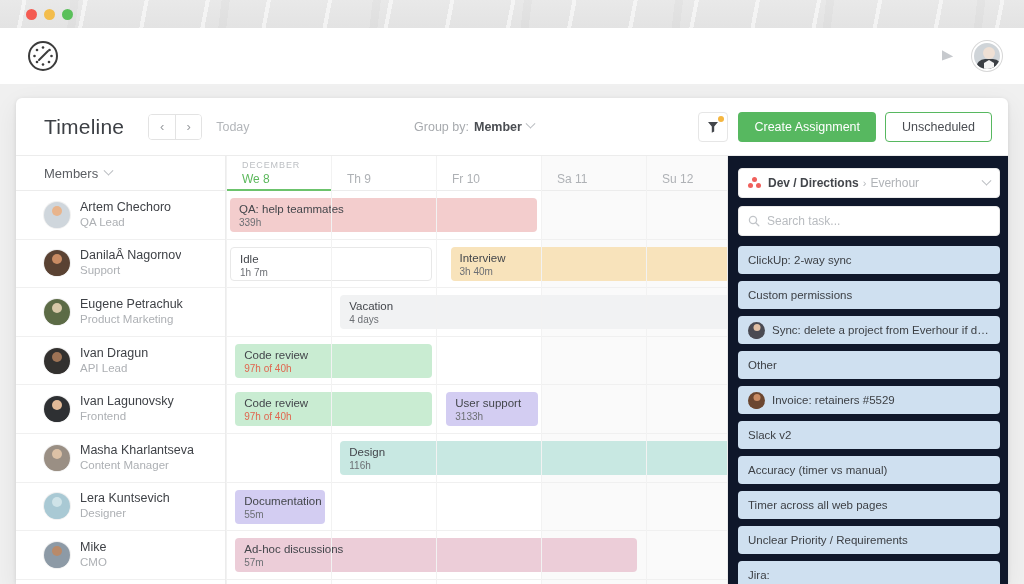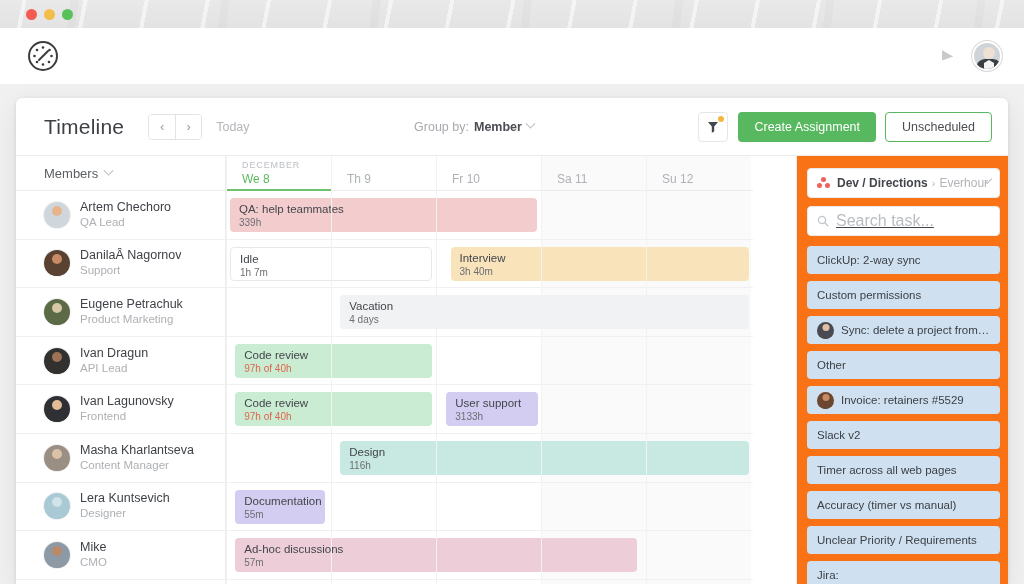--- a/index.html
+++ b/index.html
@@ -153,44 +153,44 @@
     border:1px solid #e6e6e6;border-radius:3px;background:#fff;overflow:hidden;
   }
   #zoom-controls div{
     height:18px;display:flex;align-items:center;justify-content:center;
     font-size:12px;color:#9a9da1;cursor:pointer;
   }
   #zoom-controls div+div{border-top:1px solid #eee;}
 
   
   #task-panel{
-    position:absolute;right:0;top:0;width:212px;height:428px;
-    background:#f97316;border-left:1px solid #ececec;
+    position:absolute;right:0;top:0;width:281px;height:428px;
+    background:#0f172a;border-left:1px solid #ececec;
     padding:12px 8px 0 10px;z-index:5;
   }
   #project-selector{
     height:30px;background:#fff;border:1px solid #eaeaea;border-radius:4px;
     display:flex;align-items:center;padding:0 9px;margin-bottom:8px;cursor:pointer;
   }
   #project-dots{width:13px;height:12px;position:relative;flex:none;margin-right:7px;}
   #project-dots i{position:absolute;width:5px;height:5px;border-radius:50%;background:#f0605c;}
   #project-dots i:nth-child(1){left:4px;top:0;}
   #project-dots i:nth-child(2){left:0;top:6px;}
   #project-dots i:nth-child(3){left:8px;top:6px;}
   #project-name{font-size:12px;color:#43464b;font-weight:700;white-space:nowrap;}
   #project-sep{font-size:11px;color:#b6b9bd;margin:0 4px;}
   #project-sub{font-size:12px;color:#b0b3b7;white-space:nowrap;}
   #project-caret{margin-left:auto;}
   #search-task{
     height:30px;background:#fff;border:1px solid #eaeaea;border-radius:4px;
     display:flex;align-items:center;padding:0 9px;margin-bottom:10px;
   }
   #search-task input{
-    border:none;outline:none;font-size:16px;color:#43464b;width:100%;
-    font-family:"Liberation Sans", sans-serif;background:transparent;text-decoration:underline;
+    border:none;outline:none;font-size:12px;color:#43464b;width:100%;
+    font-family:"Liberation Sans", sans-serif;background:transparent;
   }
   #search-task input::placeholder{color:#b9bcc0;}
   .task-chip{
     min-height:28px;background:#cfe0f0;border-radius:4px;margin-bottom:7px;
     display:flex;align-items:center;padding:0 10px;cursor:pointer;
   }
   .task-chip .chip-av{
     width:17px;height:17px;border-radius:50%;flex:none;margin-right:7px;
     overflow:hidden;position:relative;
   }
@@ -481,24 +481,24 @@
             <span class="chip-av" style="background:#6b4630">
               <span class="body" style="background:#6b4630"></span>
               <span class="head" style="background:#c98b63"></span>
             </span>
             <span class="chip-label">Invoice: retainers #5529</span>
           </div>
           <div class="task-chip" style="background: rgb(207, 224, 240);">
             <span class="chip-label">Slack v2</span>
           </div>
           <div class="task-chip" style="background: rgb(207, 224, 240);">
+            <span class="chip-label">Accuracy (timer vs manual)</span>
+          </div>
+          <div class="task-chip" style="background: rgb(207, 224, 240);">
             <span class="chip-label">Timer across all web pages</span>
-          </div>
-          <div class="task-chip" style="background: rgb(207, 224, 240);">
-            <span class="chip-label">Accuracy (timer vs manual)</span>
           </div>
           <div class="task-chip" style="background: rgb(207, 224, 240);">
             <span class="chip-label">Unclear Priority / Requirements</span>
           </div>
           <div class="task-chip" style="background: rgb(207, 224, 240);">
             <span class="chip-label">Jira:</span>
           </div>
         </div>
     </div>
 

